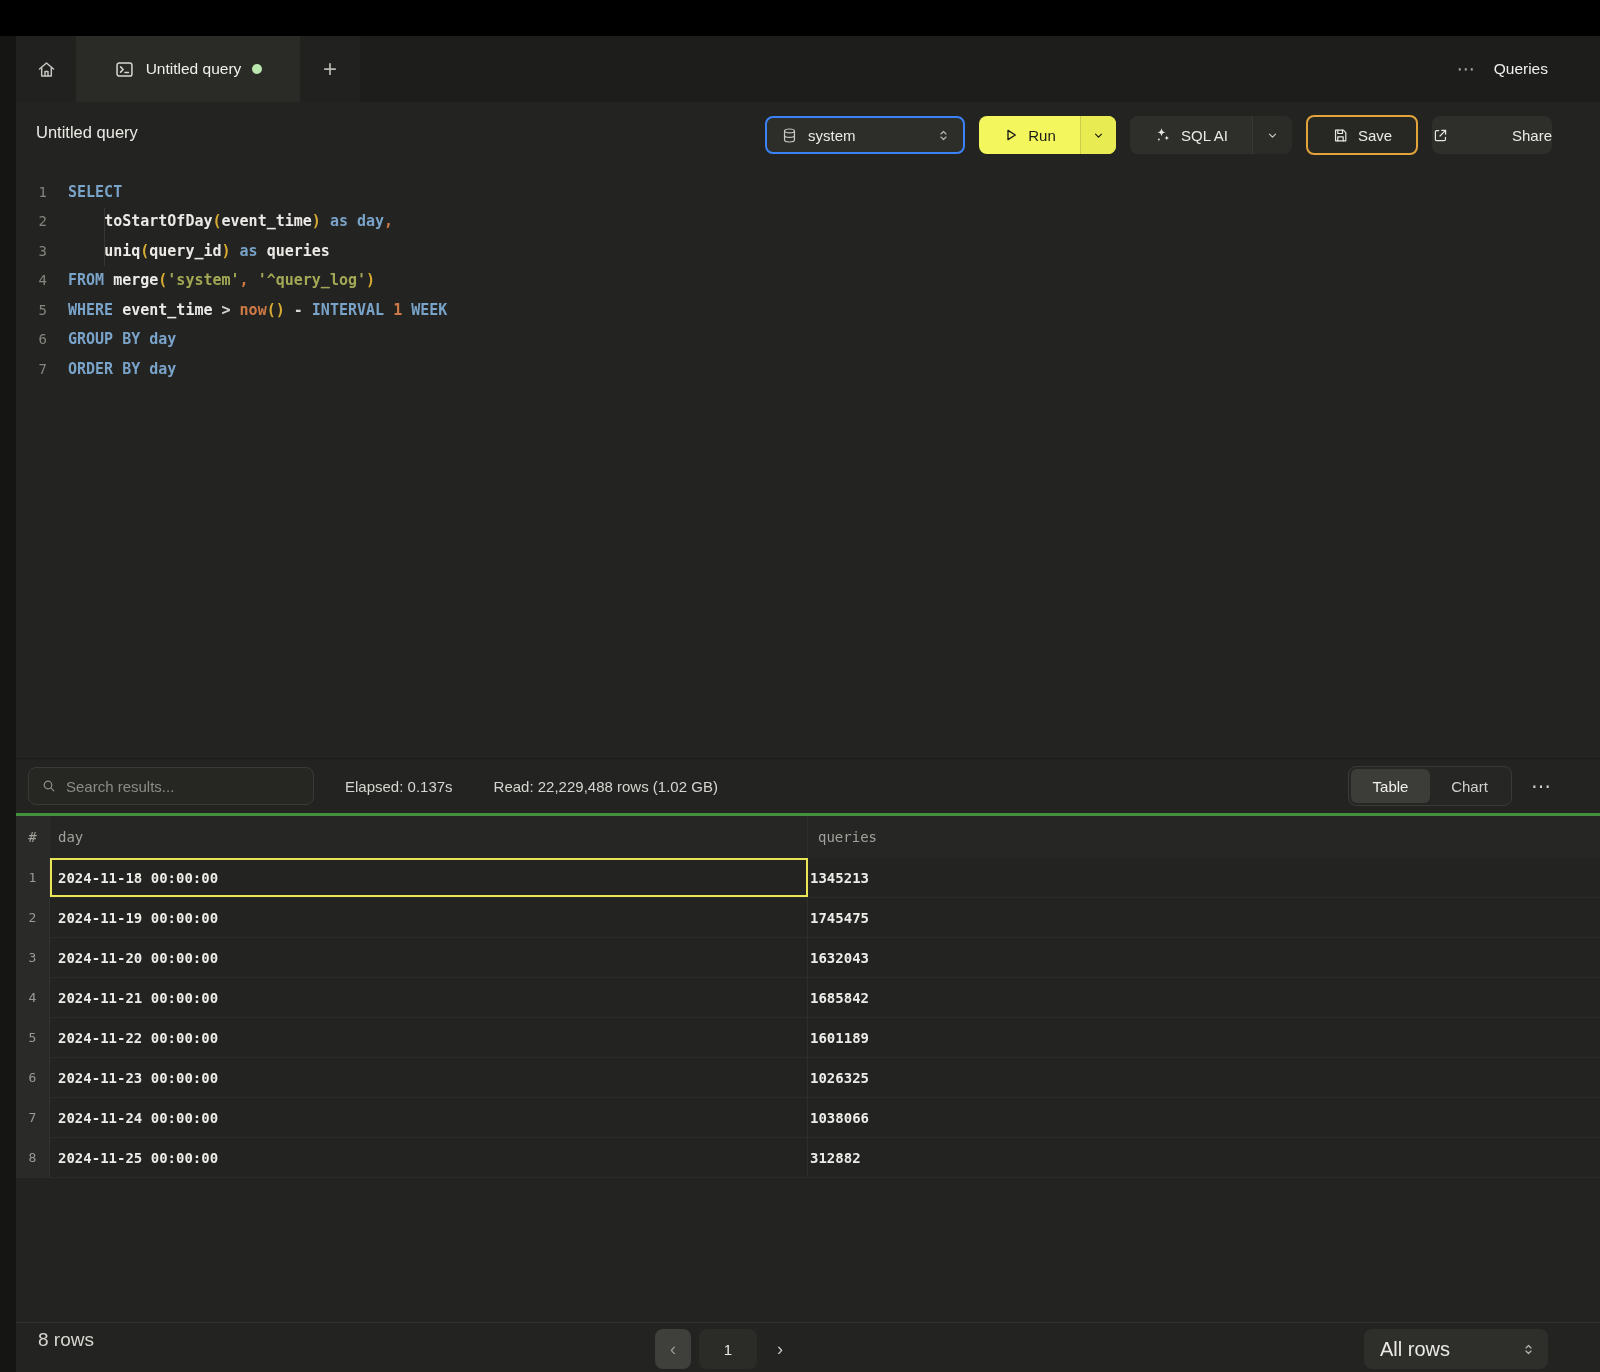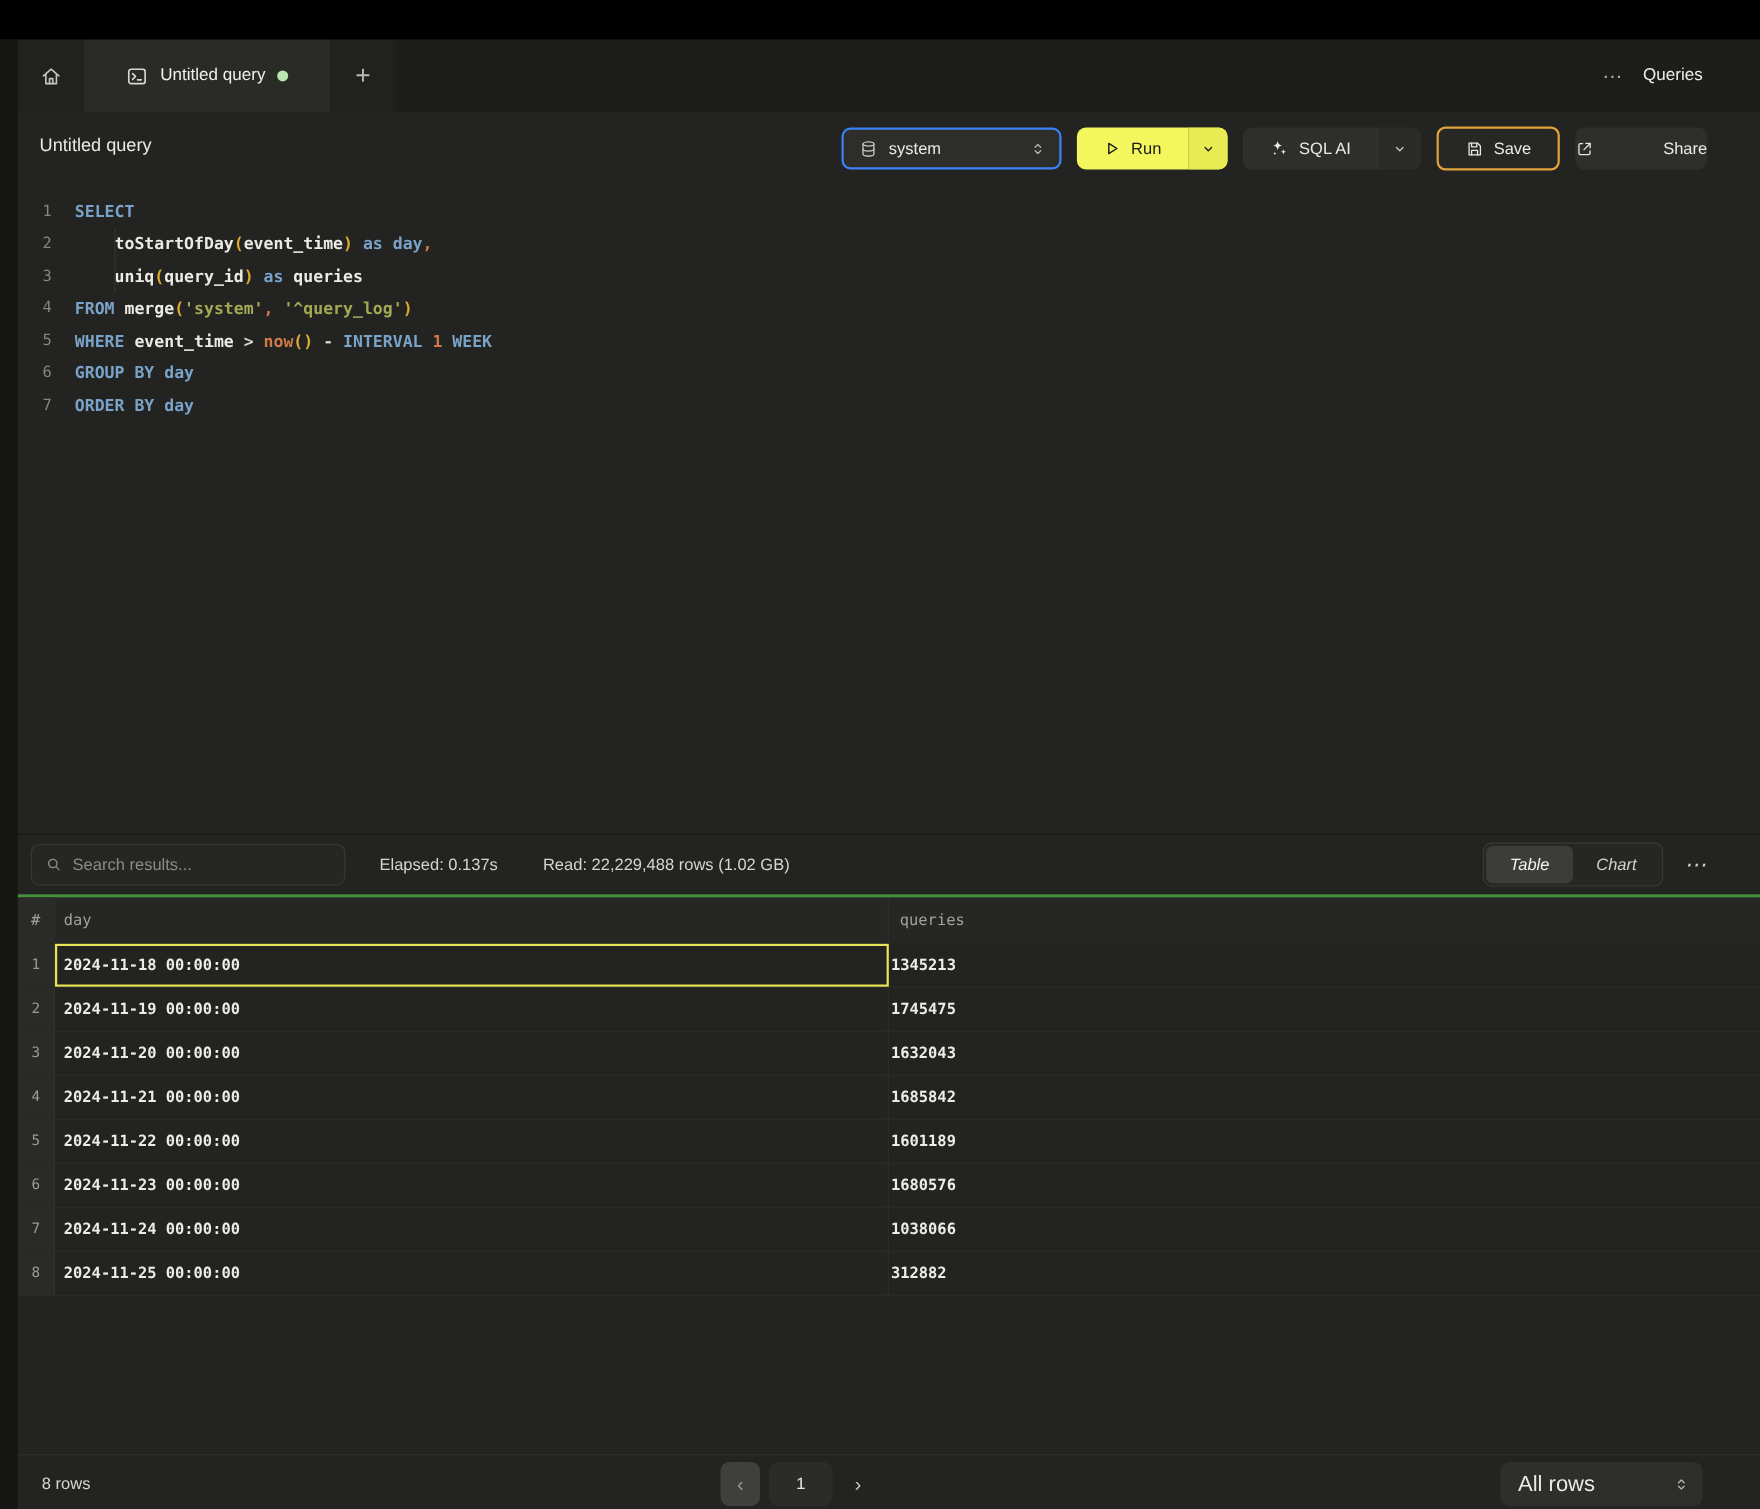--- a/index.html
+++ b/index.html
@@ -55,21 +55,21 @@
   .indent-guide { position:absolute; left:88px; top:42px; width:1px; height:58px; background:#37372f; }
 
   
   .results-toolbar { position:absolute; left:16px; top:722px; right:0; height:55px; background:#232321; border-top:1px solid #1b1b19; display:flex; align-items:center; }
   .search-box { margin-left:12px; width:286px; height:38px; background:#262623; border:1px solid #3a3a36; border-radius:8px; display:flex; align-items:center; padding:0 12px; gap:9px; }
   .search-box input { background:transparent; border:none; outline:none; color:#eceae6; font-size:15px; width:100%; font-family:"Liberation Sans", sans-serif; }
   .search-box input::placeholder { color:#8c8c86; }
   .metric { color:#d6d5d1; font-size:15px; }
   .metric.elapsed { margin-left:31px; }
   .metric.read { margin-left:41px; }
-  .rt-right { margin-left:auto; display:flex; align-items:center; gap:19px; padding-right:48px;font-style:italic; }
+  .rt-right { margin-left:auto; display:flex; align-items:center; gap:19px; padding-right:48px; }
   .view-toggle { display:flex; background:#262624; border:1px solid #3a3a36; border-radius:8px; padding:2px; }
   .view-seg { width:79px; height:34px; display:flex; align-items:center; justify-content:center; font-size:15px; border-radius:6px; color:#d2d1cd; cursor:pointer; }
   .view-seg.active { background:#3c3c39; color:#f2f1ee; }
   .results-ellipsis { color:#d0cfca; font-size:20px; letter-spacing:1px; cursor:pointer; }
 
   .progress-line { position:absolute; left:16px; top:777px; right:0; height:3px; }
 
   
   .table { position:absolute; left:16px; top:780px; right:0; font-family:"DejaVu Sans Mono", monospace; font-size:14px; }
   .trow, .thead { display:grid; grid-template-columns:34px 758px 1fr; }
@@ -79,21 +79,21 @@
   .th-day { padding-left:8px; }
   .th-queries { padding-left:10px; border-right:none !important; }
   .trow { height:40px; border-bottom:1px solid #2c2c29; }
   .cell-index { background:#2a2a28; color:#9b9a94; display:flex; align-items:center; justify-content:center; font-size:13px; border-right:1px solid #323230; }
   .cell-day { display:flex; align-items:center; padding-left:8px; color:#edece8; font-weight:700; border-right:1px solid #2e2e2b; cursor:cell; }
   .cell-queries { display:flex; align-items:center; padding-left:2px; color:#edece8; font-weight:700; cursor:cell; }
   .cell-day.selected { outline:2px solid #e9e556; outline-offset:-2px; }
 
   
   .footer { position:absolute; left:16px; bottom:0; right:0; height:86px; background:#232321; border-top:1px solid #31312e; }
-  .row-count { position:absolute; left:22px; top:18px; color:#d8d6d1; font-size:15px; }
+  .row-count { position:absolute; left:22px; top:6px; color:#d8d6d1; font-size:19px; }
   .pagination { position:absolute; left:639px; top:6px; display:flex; align-items:center; gap:8px; }
   .page-prev { width:36px; height:40px; background:#3f3f3c; border-radius:8px; display:flex; align-items:center; justify-content:center; color:#9a9994; font-size:18px; cursor:pointer; }
   .page-num { width:58px; height:40px; background:#2b2b28; border-radius:8px; display:flex; align-items:center; justify-content:center; color:#eceae6; font-size:15px; cursor:pointer; }
   .page-next { width:30px; height:40px; display:flex; align-items:center; justify-content:center; color:#c9c8c4; font-size:18px; cursor:pointer; }
   .pagesize-select { position:absolute; right:52px; top:6px; width:184px; height:40px; background:#2e2e2b; border-radius:8px; display:flex; align-items:center; padding:0 12px 0 16px; cursor:pointer; }
   .pagesize-select .label { flex:1; font-size:20px; color:#eceae6; }
 
   svg { flex:none; display:block; }
 </style>
 </head>
@@ -299,21 +299,21 @@
           <div class="cell-queries">1685842</div>
         </div>
         <div class="trow">
           <div class="cell-index">5</div>
           <div class="cell-day">2024-11-22 00:00:00</div>
           <div class="cell-queries">1601189</div>
         </div>
         <div class="trow">
           <div class="cell-index">6</div>
           <div class="cell-day">2024-11-23 00:00:00</div>
-          <div class="cell-queries">1680576</div>
+          <div class="cell-queries">1026325</div>
         </div>
         <div class="trow">
           <div class="cell-index">7</div>
           <div class="cell-day">2024-11-24 00:00:00</div>
           <div class="cell-queries">1038066</div>
         </div>
         <div class="trow">
           <div class="cell-index">8</div>
           <div class="cell-day">2024-11-25 00:00:00</div>
           <div class="cell-queries">312882</div>

